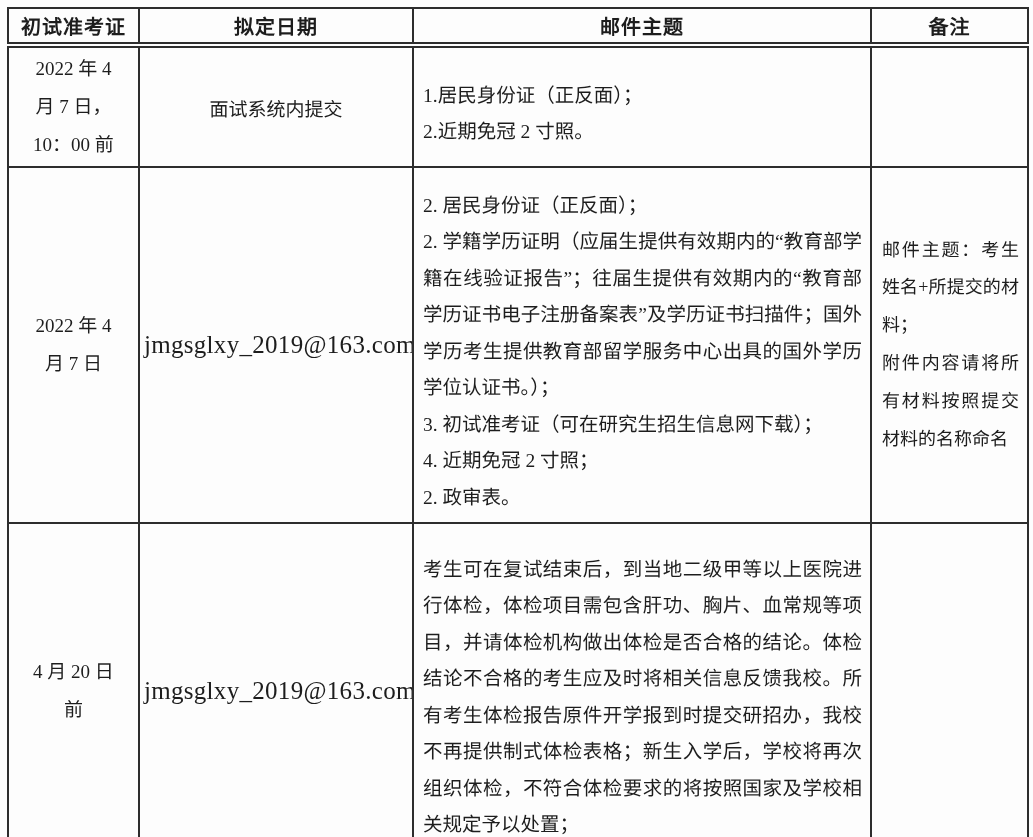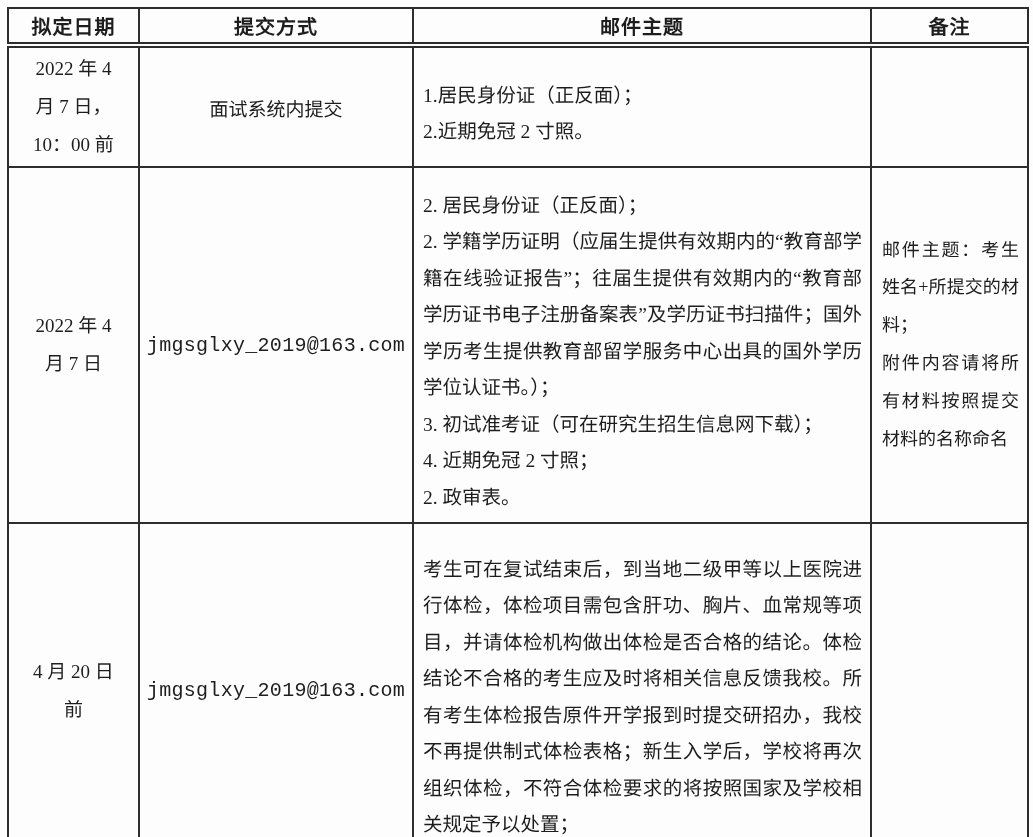--- a/index.html
+++ b/index.html
@@ -54,22 +54,22 @@
     font-size: 19px;
     line-height: 2.0;
     padding: 2px 4px;
   }
   td.c-method {
     text-align: center;
     font-size: 19px;
     padding: 13px 4px;
   }
   td.c-method.email {
-    font-family: Liberation Mono, monospace;
-    font-size: 20px;
+    font-family: Liberation Serif, serif;
+    font-size: 25px;
     letter-spacing: 0.3px;
   }
   td.c-materials {
     font-size: 19.5px;
     line-height: 1.87;
     text-align: justify;
     text-justify: inter-character;
     word-break: break-all;
     padding: 20px 8px 6px 9px;
   }
@@ -91,22 +91,22 @@
 <div class="doc">
   <table class="tbl">
     <colgroup>
       <col class="c1">
         <col class="c2">
         <col class="c3">
         <col class="c4">
     </colgroup>
     <thead>
       <tr>
+        <th>初试准考证</th>
         <th>拟定日期</th>
-        <th>提交方式</th>
         <th>邮件主题</th>
         <th>备注</th>
       </tr>
     </thead>
     <tbody>
 
       <tr class="r1">
         <td class="c-date">2022 年 4
 月 7 日，
 10：00 前</td>

